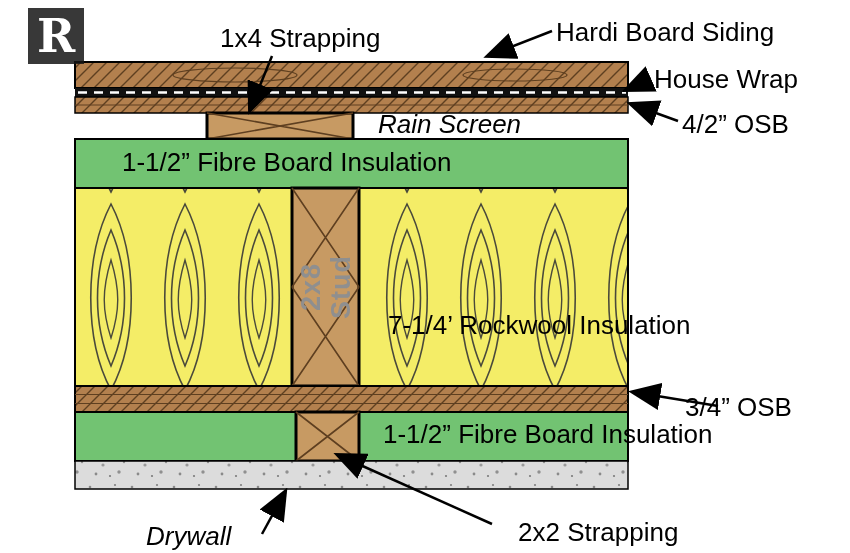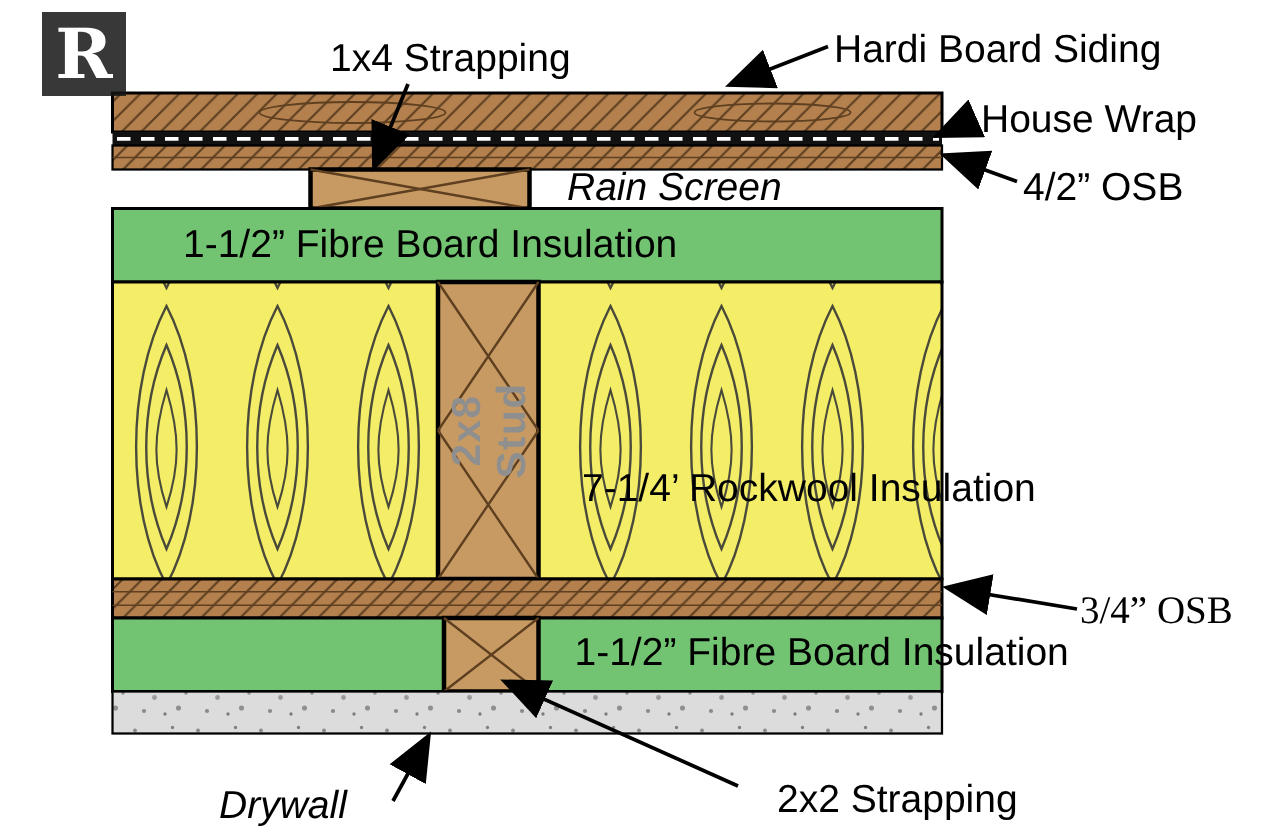--- a/index.html
+++ b/index.html
@@ -95,21 +95,21 @@
     <line x1="262" y1="534" x2="285" y2="492" stroke="#000" stroke-width="2.5" marker-end="url(#arrowhead)"></line>
   </svg>
 
   <div class="lbl" style="left:220px; top:24px;">1x4 Strapping</div>
   <div class="lbl" style="left:556px; top:18px;">Hardi Board Siding</div>
   <div class="lbl" style="left:654px; top:65px;">House Wrap</div>
   <div class="lbl" style="left:378px; top:110px;font-style:italic;">Rain Screen</div>
   <div class="lbl" style="left:682px; top:110px;">4/2” OSB</div>
   <div class="lbl" style="left:122px; top:148px;">1-1/2” Fibre Board Insulation</div>
   <div class="lbl" style="left:388px; top:271px;margin-top:40px;">7-1/4’ Rockwool Insulation</div>
-  <div class="lbl" style="left:720px; top:393px;font-family:Liberation Serif, serif;">3/4” OSB</div>
+  <div class="lbl" style="left:685px; top:393px;">3/4” OSB</div>
   <div class="lbl" style="left:383px; top:420px;">1-1/2” Fibre Board Insulation</div>
   <div class="lbl" style="left:497px; top:518px;margin-left:21px;">2x2 Strapping</div>
   <div class="lbl" style="left:146px; top:522px;font-style:italic;">Drywall</div>
 
   <div class="stud-label">
     <span>2x8</span><br>
     <span>Stud</span>
   </div>
 
   <div class="logo">

